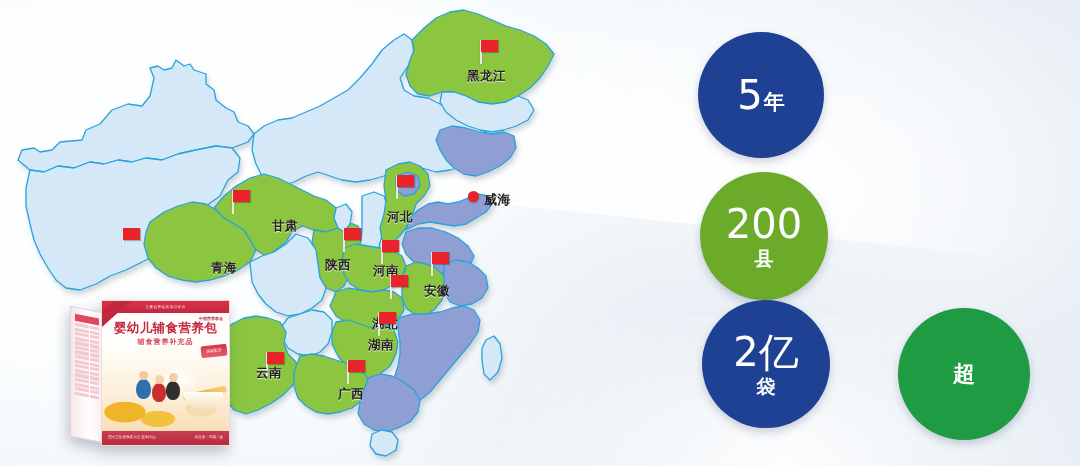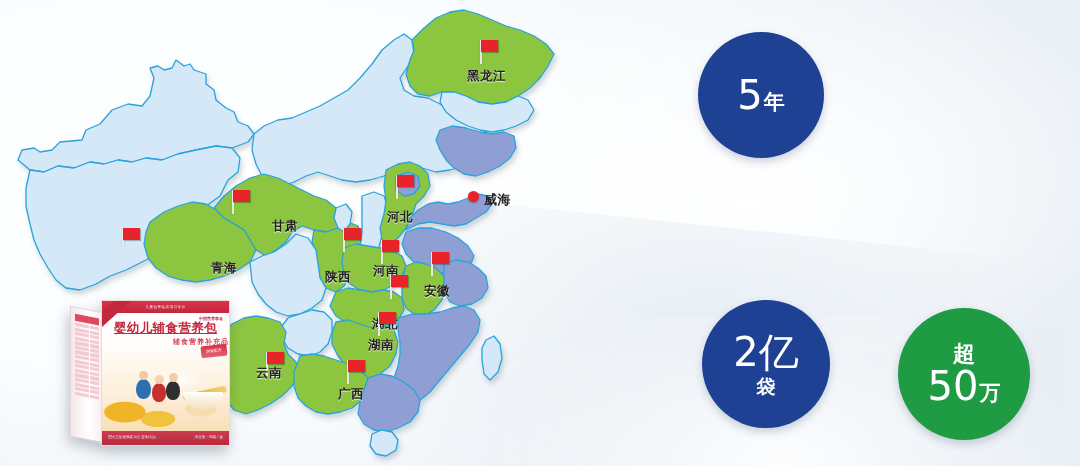--- a/index.html
+++ b/index.html
@@ -65,22 +65,22 @@
     background:linear-gradient(180deg,#d9324a 0%,#c2283d 100%);}
   .face-topbar .tb-txt{color:#ffe9ec;font-size:3.6px;text-align:center;line-height:12px;
     letter-spacing:.4px;}
   .corner-ribbon{position:absolute;left:-13px;top:5px;width:44px;height:11px;
     background:#c2283d;transform:rotate(-42deg);}
   .brandmark{position:absolute;right:4px;top:14px;font-size:4px;color:#b5253a;font-weight:700;
     background:#fff;padding:1px 2px;border-radius:1px;}
   .face-title{position:absolute;left:0;right:0;top:19px;text-align:center;
     font-family:"DejaVu Sans","Liberation Sans",sans-serif;
     font-size:12.5px;font-weight:700;color:#c2283d;letter-spacing:.4px;
-    text-shadow:0 1px 0 rgba(255,255,255,.9);text-decoration:underline;}
-  .face-sub{position:absolute;left:0;right:0;top:36px;text-align:right;
+    text-shadow:0 1px 0 rgba(255,255,255,.9);}
+  .face-sub{position:absolute;left:0;right:0;top:36px;text-align:center;
     font-family:"DejaVu Sans","Liberation Sans",sans-serif;
     font-size:7px;font-weight:700;color:#d9485c;letter-spacing:1px;}
   .seal{position:absolute;right:2px;top:44px;width:26px;height:12px;background:#d9324a;
     transform:rotate(-6deg);border-radius:2px;}
   .seal span{display:block;color:#fff;font-size:4px;text-align:center;line-height:12px;}
   .food-art{position:absolute;left:0;right:0;bottom:14px;height:86px;
     background:
       radial-gradient(ellipse 36px 18px at 18% 78%, #f0b429 0%, #f0b429 55%, rgba(240,180,41,0) 60%),
       radial-gradient(ellipse 30px 14px at 44% 86%, #f3c23d 0%, #f3c23d 55%, rgba(243,194,61,0) 60%),
       radial-gradient(ellipse 26px 13px at 78% 74%, #f6ddb0 0%, #f6ddb0 58%, rgba(246,221,176,0) 63%),
@@ -222,21 +222,21 @@
           <span class="pole"></span>
           <span class="cloth"></span>
         </div>
       <div class="prov-label" style="left:211px;top:260px">青海</div>
     </div>
     <div>
       <div class="flag" style="left:343px;top:228px">
           <span class="pole"></span>
           <span class="cloth"></span>
         </div>
-      <div class="prov-label" style="left:325px;top:269px">陕西</div>
+      <div class="prov-label" style="left:325px;top:257px">陕西</div>
     </div>
     <div>
       <div class="flag" style="left:396px;top:175px">
           <span class="pole"></span>
           <span class="cloth"></span>
         </div>
       <div class="prov-label" style="left:387px;top:209px">河北</div>
     </div>
     <div>
       <div class="flag" style="left:381px;top:240px">
@@ -337,31 +337,33 @@
   <div id="stats">
 
     <div class="bubble b1" style="background: rgb(30, 65, 147);">
       <div class="big">
         <span class="num">5</span>
         <span class="unit-inline">年</span>
       </div>
     </div>
 
 
+    <div class="bubble b3" style="background: rgb(108, 171, 42);">
+      <div class="big">
+        <span class="num">200</span>
+      </div>
+      <div class="unit-below">县</div>
+    </div>
 
 
     <div class="bubble b5" style="background: rgb(30, 65, 147);">
       <div class="big">
         <span class="num">2亿</span>
       </div>
       <div class="unit-below">袋</div>
     </div>
 
     <div class="bubble b6" style="background: rgb(31, 155, 67);">
       <div class="pre-above">超</div>
-      <div class="big">
-        <span class="num">50</span>
-        <span class="unit-inline">万</span>
-      </div>
     </div>
 
   </div>
 </div>
 
 </body></html>

